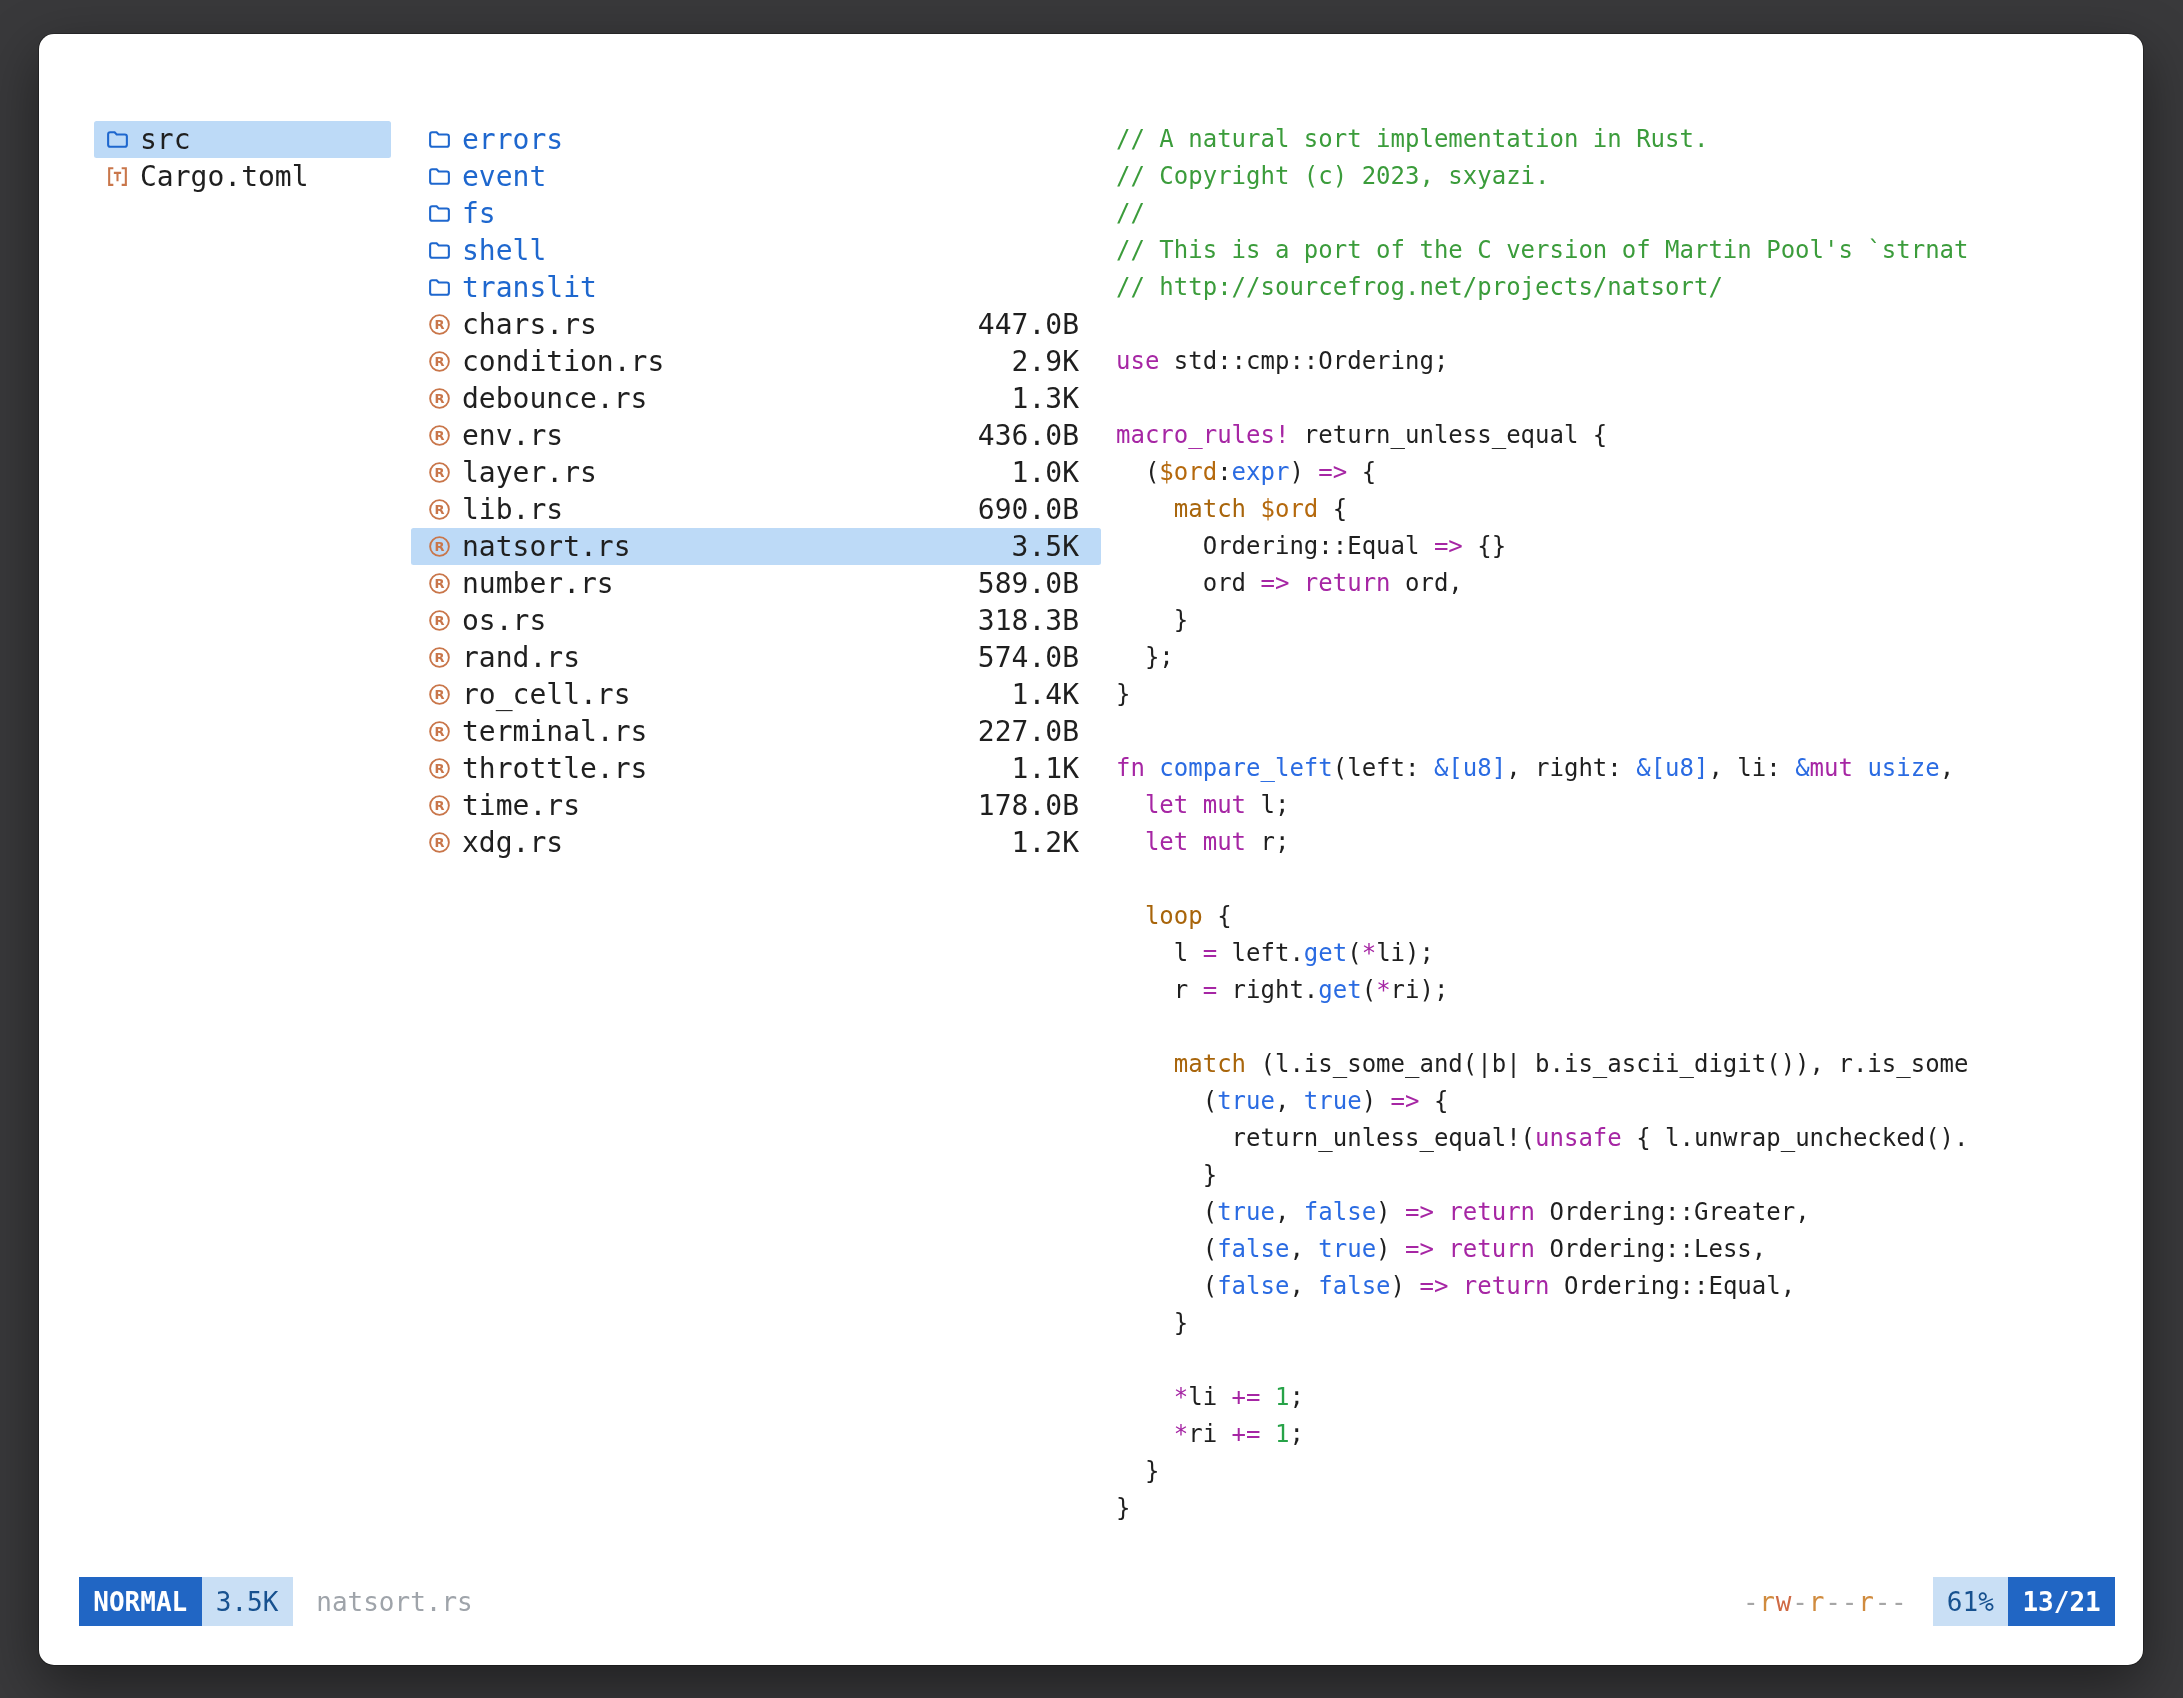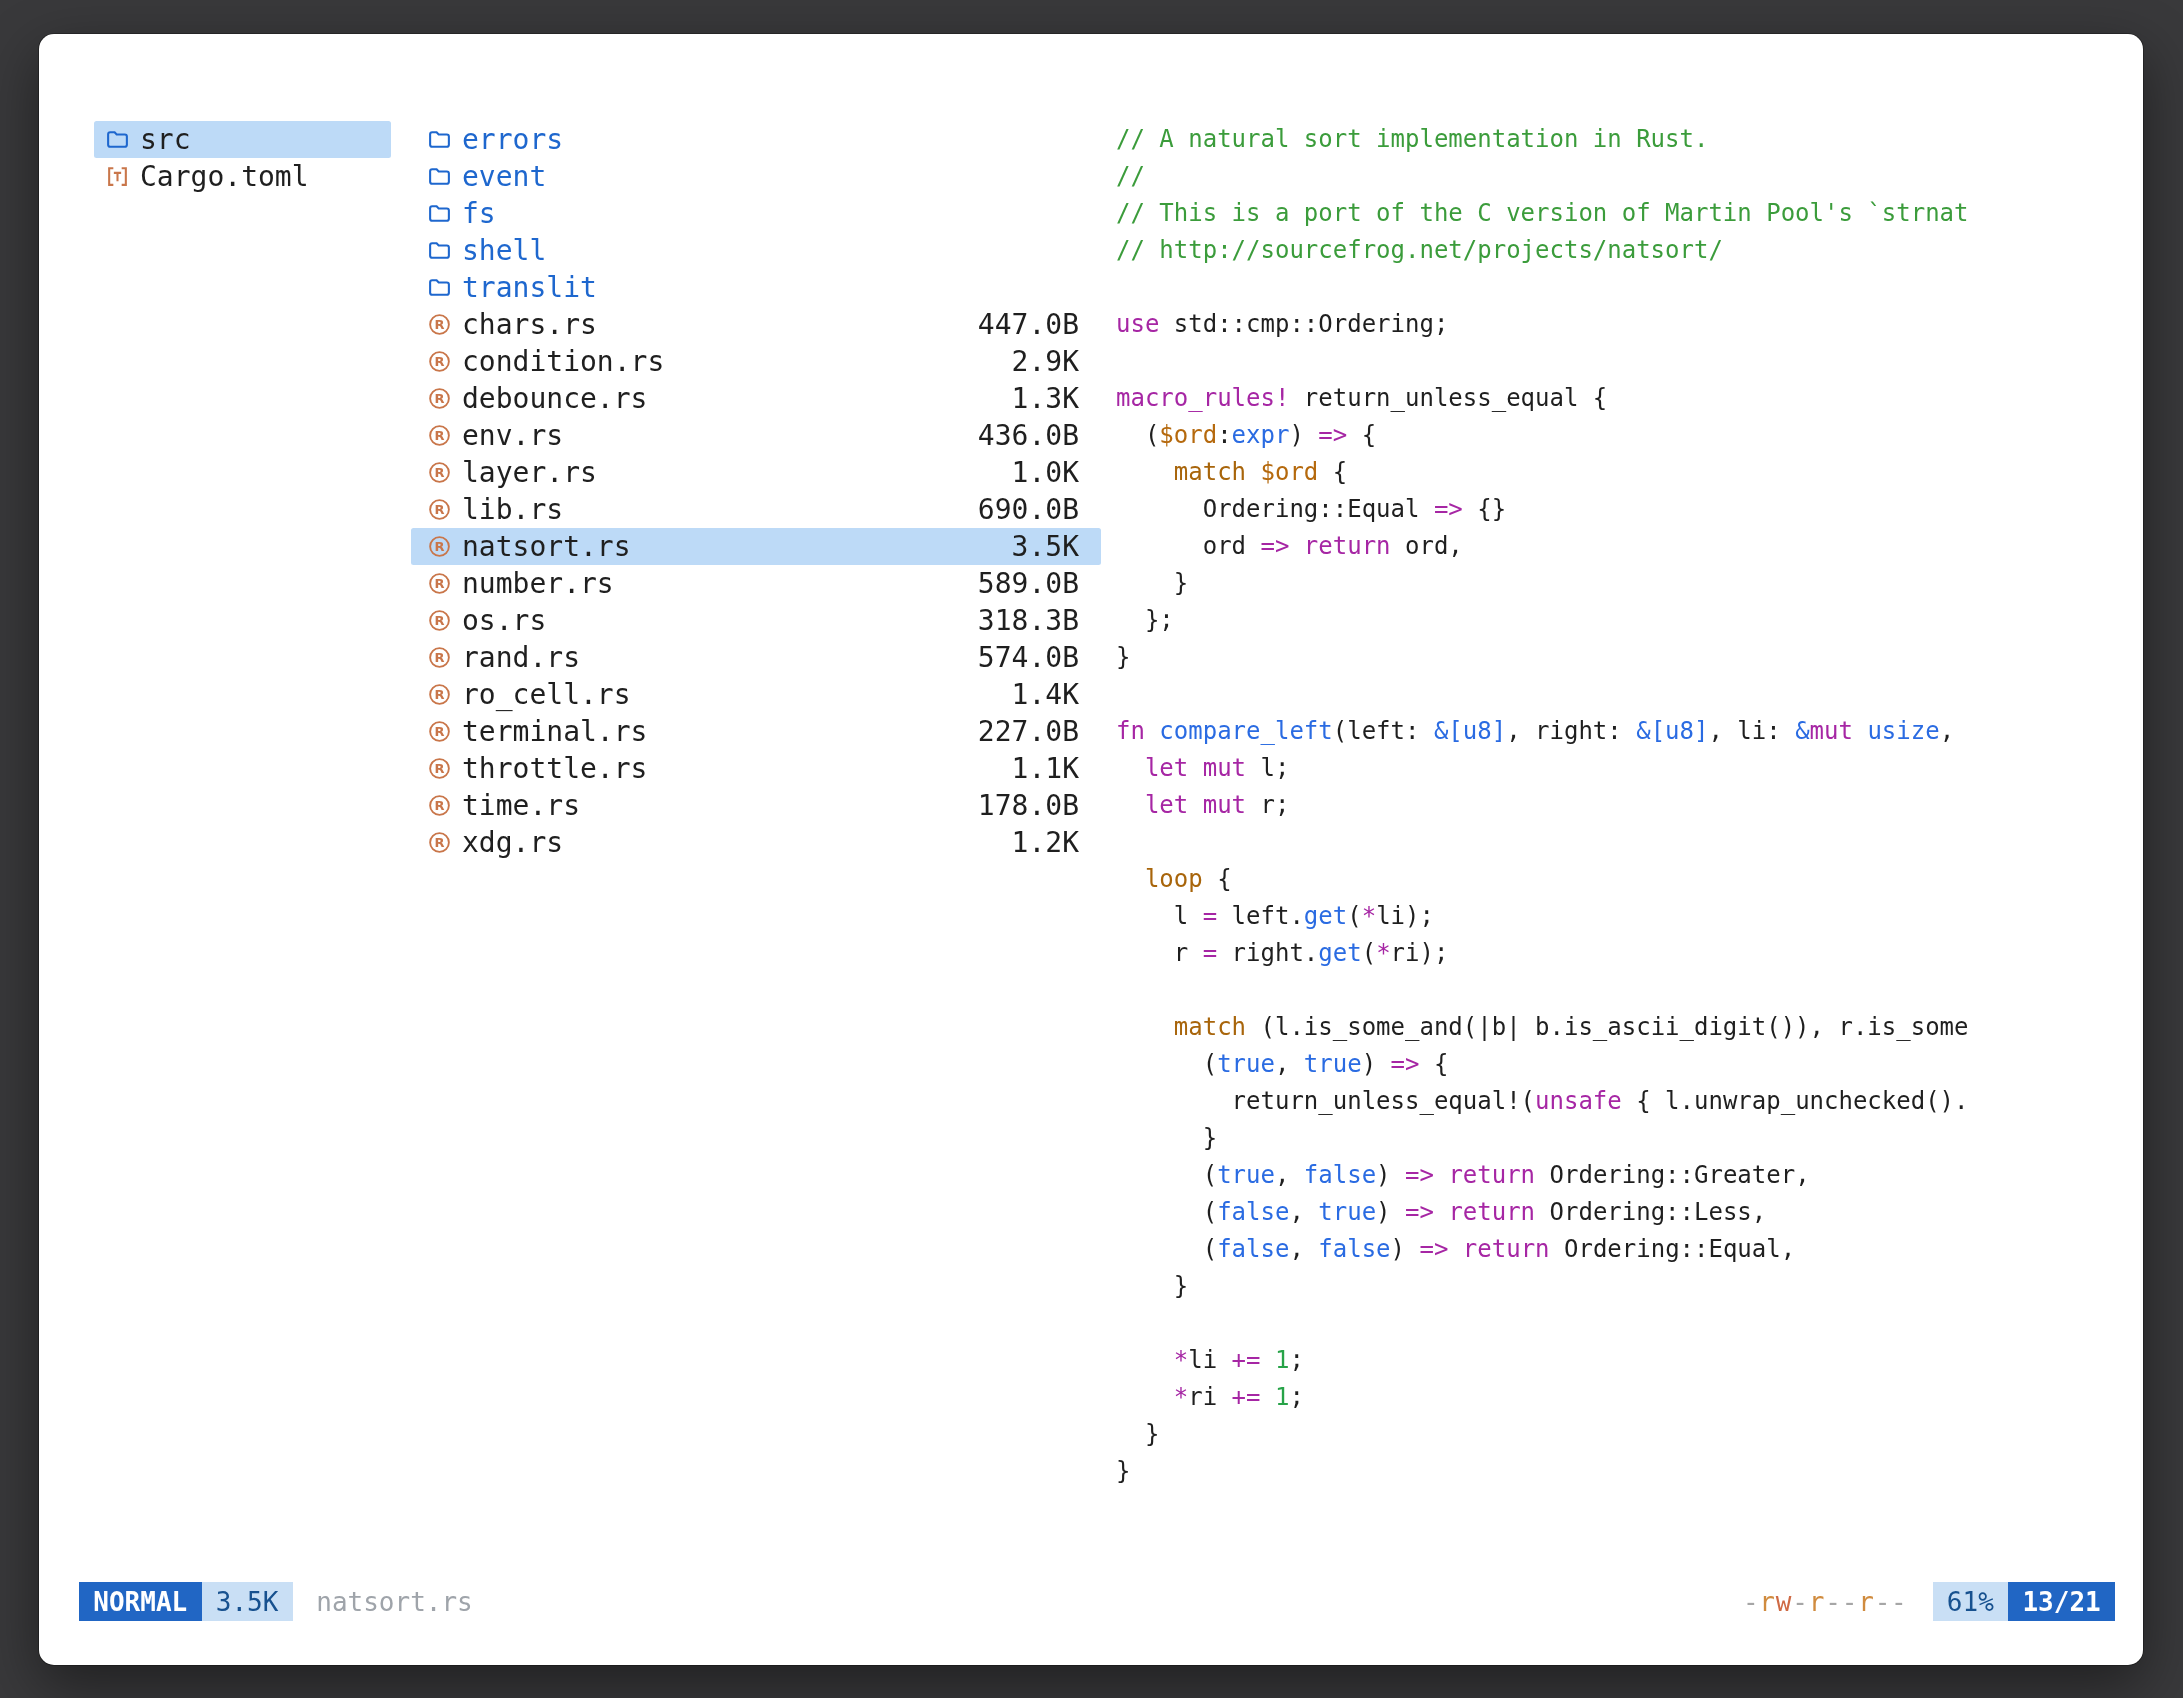--- a/index.html
+++ b/index.html
@@ -50,21 +50,21 @@
   .tok-b{color:var(--syntax-blue,#2A6BE2)}
   .tok-n{color:var(--syntax-number,#27A348)}
   .tok-t{color:var(--syntax-plain,#1F1F1F)}
 
   .statusbar{
     position:absolute;left:40px;right:28px;bottom:44px;height:39px;
     display:flex;align-items:center;font-size:26px;white-space:pre;
   }
   .sb-left{display:flex;align-items:center;height:39px}
   .sb-right{margin-left:auto;display:flex;align-items:center;height:39px}
-  .sb-badge{height:39px;display:inline-flex;align-items:center;padding:0 14.3px}
+  .sb-badge{height:49px;display:inline-flex;align-items:center;padding:0 14.3px}
   .sb-mode{background:var(--mode_bg,#2166C4);color:#fff;font-weight:bold}
   .sb-size{background:var(--badge_light_bg,#C9DFF5);color:var(--badge_light_fg,#17518F)}
   .sb-file{color:var(--filename_gray,#9FA4AA);margin-left:23.5px}
   .sb-perms{margin-right:25px;letter-spacing:0.8px}
   .pm-dash{color:var(--perm_dash,#A6A6A6)}
   .pm-r{color:var(--perm_r,#D08B3E)}
   .pm-w{color:var(--perm_w,#CF6A45)}
   .sb-percent{background:var(--badge_light_bg,#C9DFF5);color:var(--badge_light_fg,#17518F)}
   .sb-pos{background:var(--mode_bg,#2166C4);color:#fff;font-weight:bold}
 </style>
@@ -154,20 +154,21 @@
               <circle cx="12" cy="12" r="9" fill="none" stroke="currentColor" stroke-width="1.8"></circle>
               <text x="12" y="16.3" text-anchor="middle" font-family="DejaVu Sans, sans-serif" font-size="12.5" font-weight="bold" fill="currentColor">R</text>
             </svg></span><span class="fname">time.rs</span><span class="fsize">178.0B</span></div>
         <div class="row"><span class="icon icon-rust"><svg viewBox="0 0 24 24" width="25" height="25" style="font-size:33px">
               <circle cx="12" cy="12" r="9" fill="none" stroke="currentColor" stroke-width="1.8"></circle>
               <text x="12" y="16.3" text-anchor="middle" font-family="DejaVu Sans, sans-serif" font-size="12.5" font-weight="bold" fill="currentColor">R</text>
             </svg></span><span class="fname">xdg.rs</span><span class="fsize">1.2K</span></div>
       </div>
     <div class="pane pane-preview" id="preview-pane">
         <div class="code-line"><span class="tok-c">// A natural sort implementation in Rust.</span></div>
+        <div class="code-line"><span class="tok-c">// Copyright (c) 2023, sxyazi.</span></div>
         <div class="code-line"><span class="tok-c">//</span></div>
         <div class="code-line"><span class="tok-c">// This is a port of the C version of Martin Pool's `strnat</span></div>
         <div class="code-line"><span class="tok-c">// http://sourcefrog.net/projects/natsort/</span></div>
         <div class="code-line"> </div>
         <div class="code-line"><span class="tok-k">use</span><span class="tok-t"> std::cmp::Ordering;</span></div>
         <div class="code-line"> </div>
         <div class="code-line"><span class="tok-k">macro_rules!</span><span class="tok-t"> return_unless_equal {</span></div>
         <div class="code-line"><span class="tok-t">  (</span><span class="tok-v">$ord</span><span class="tok-t">:</span><span class="tok-b">expr</span><span class="tok-t">) </span><span class="tok-k">=&gt;</span><span class="tok-t"> {</span></div>
         <div class="code-line"><span class="tok-t">    </span><span class="tok-ctrl">match</span><span class="tok-t"> </span><span class="tok-v">$ord</span><span class="tok-t"> {</span></div>
         <div class="code-line"><span class="tok-t">      Ordering::Equal </span><span class="tok-k">=&gt;</span><span class="tok-t"> {}</span></div>

